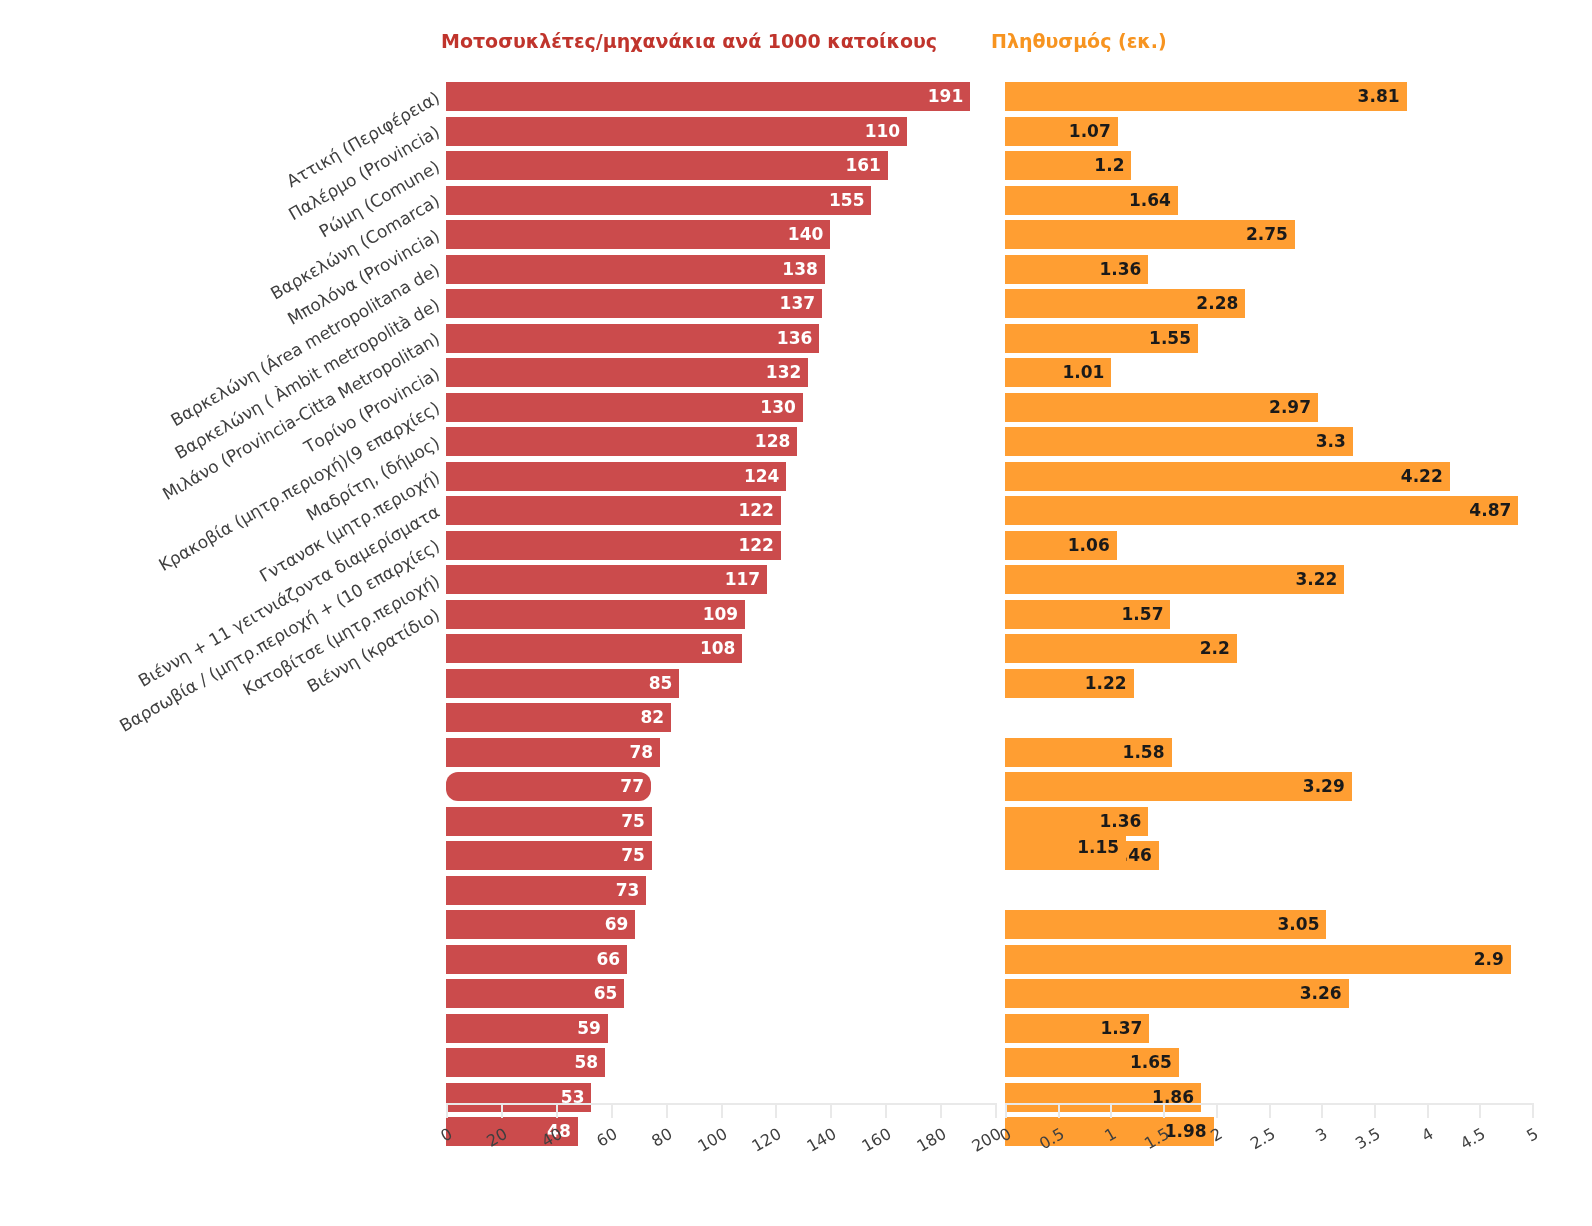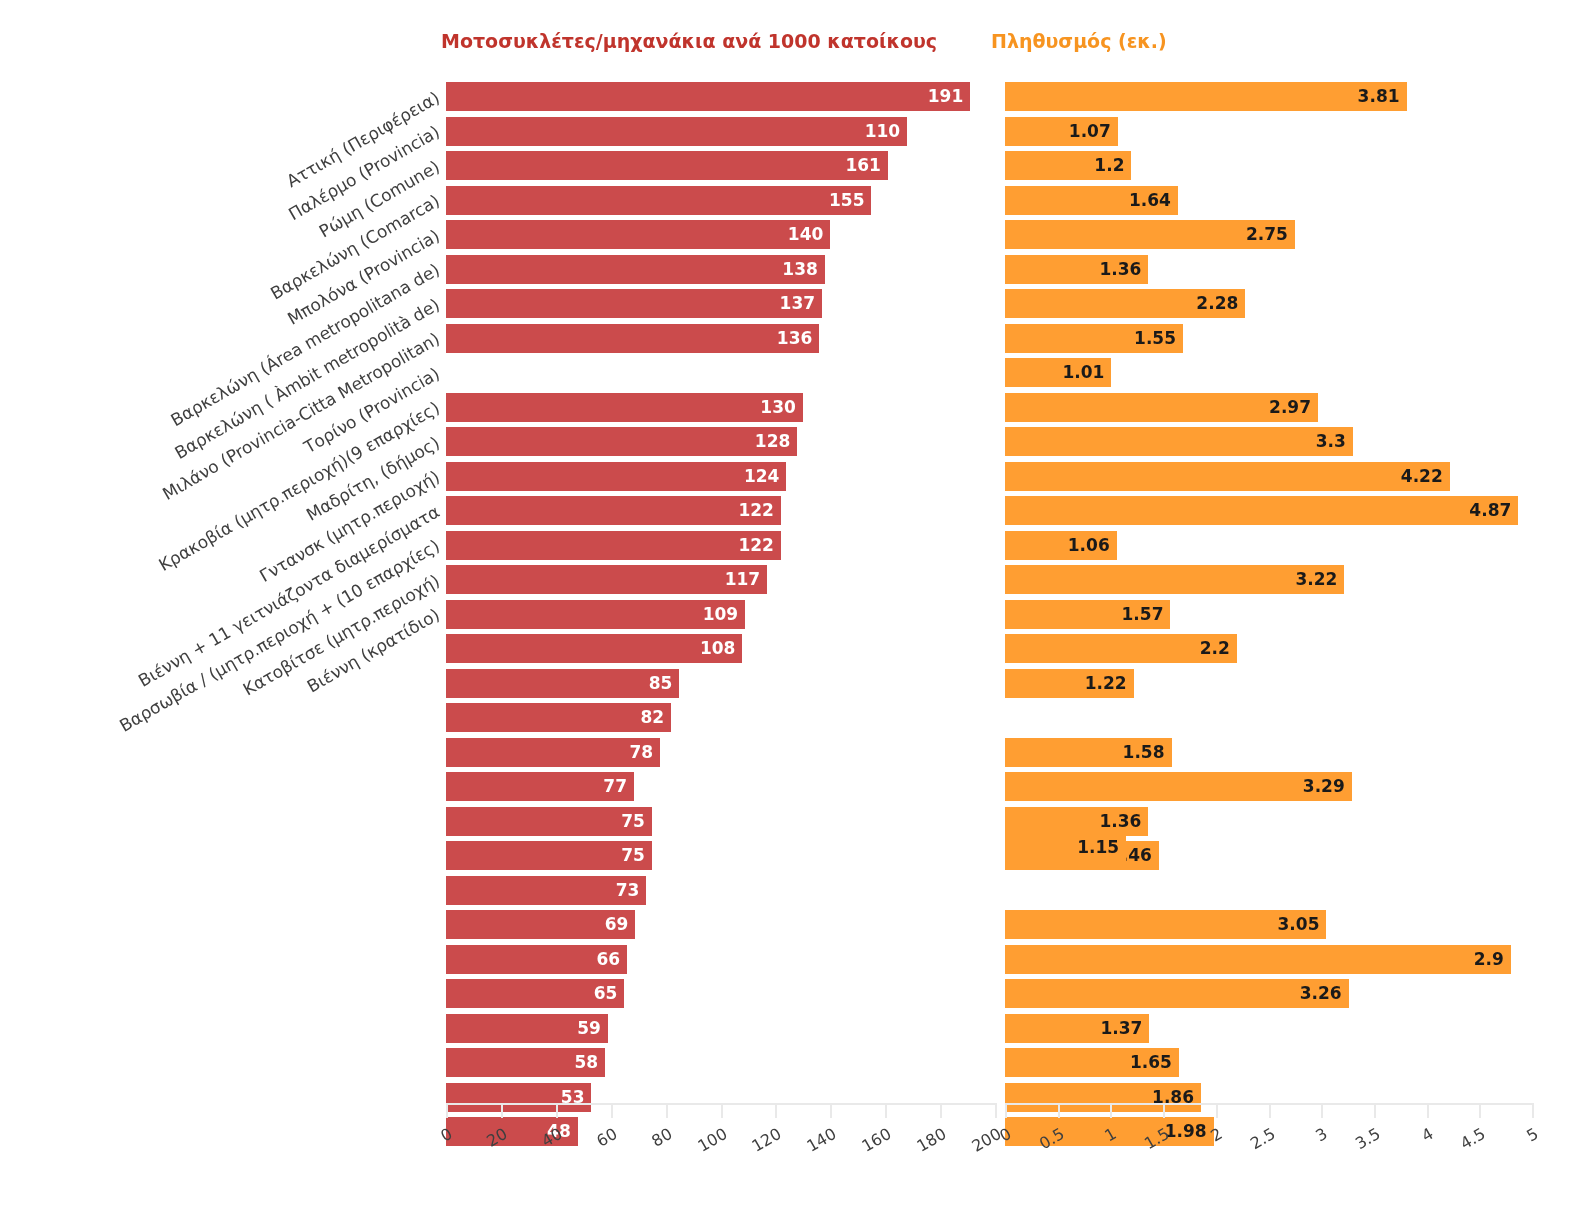--- a/index.html
+++ b/index.html
@@ -84,20 +84,25 @@
       <div class="rowwrap" style="top: 207px; padding-left: 40px;">
         <div class="bar red" style="width: 376.065px;">
           <span class="vlabel">137</span>
         </div>
       </div>
       <div class="rowwrap" style="top: 241.5px;">
         <div class="bar red" style="width: 373.32px;">
           <span class="vlabel">136</span>
         </div>
       </div>
+      <div class="rowwrap" style="top: 276px;">
+        <div class="bar red" style="width: 362.34px;">
+          <span class="vlabel">132</span>
+        </div>
+      </div>
       <div class="rowwrap" style="top: 310.5px;">
         <div class="bar red" style="width: 356.85px;">
           <span class="vlabel">130</span>
         </div>
       </div>
       <div class="rowwrap" style="top: 345px;">
         <div class="bar red" style="width: 351.36px;">
           <span class="vlabel">128</span>
         </div>
       </div>
@@ -140,21 +145,21 @@
         <div class="bar red" style="width: 225.09px;">
           <span class="vlabel">82</span>
         </div>
       </div>
       <div class="rowwrap" style="top: 655.5px;">
         <div class="bar red" style="width: 214.11px;">
           <span class="vlabel">78</span>
         </div>
       </div>
       <div class="rowwrap" style="top: 690px;">
-        <div class="bar red" style="width: 188px;">
+        <div class="bar red" style="width: 205px; border-radius: 12px;">
           <span class="vlabel">77</span>
         </div>
       </div>
       <div class="rowwrap" style="top: 724.5px;">
         <div class="bar red" style="width: 205.875px;">
           <span class="vlabel">75</span>
         </div>
       </div>
       <div class="rowwrap" style="top: 759px;">
         <div class="bar red" style="width: 205.875px;">
@@ -232,21 +237,21 @@
         <div class="bar org" style="width: 143.344px;">
           <span class="vlabel">1.36</span>
         </div>
       </div>
       <div class="rowwrap" style="top: 207px;">
         <div class="bar org" style="width: 240.312px;">
           <span class="vlabel">2.28</span>
         </div>
       </div>
       <div class="rowwrap" style="top: 241.5px;">
-        <div class="bar org" style="width: 178px;">
+        <div class="bar org" style="width: 193px;">
           <span class="vlabel">1.55</span>
         </div>
       </div>
       <div class="rowwrap" style="top: 276px;">
         <div class="bar org" style="width: 106.454px;">
           <span class="vlabel">1.01</span>
         </div>
       </div>
       <div class="rowwrap" style="top: 310.5px;">
         <div class="bar org" style="width: 313.038px;">

